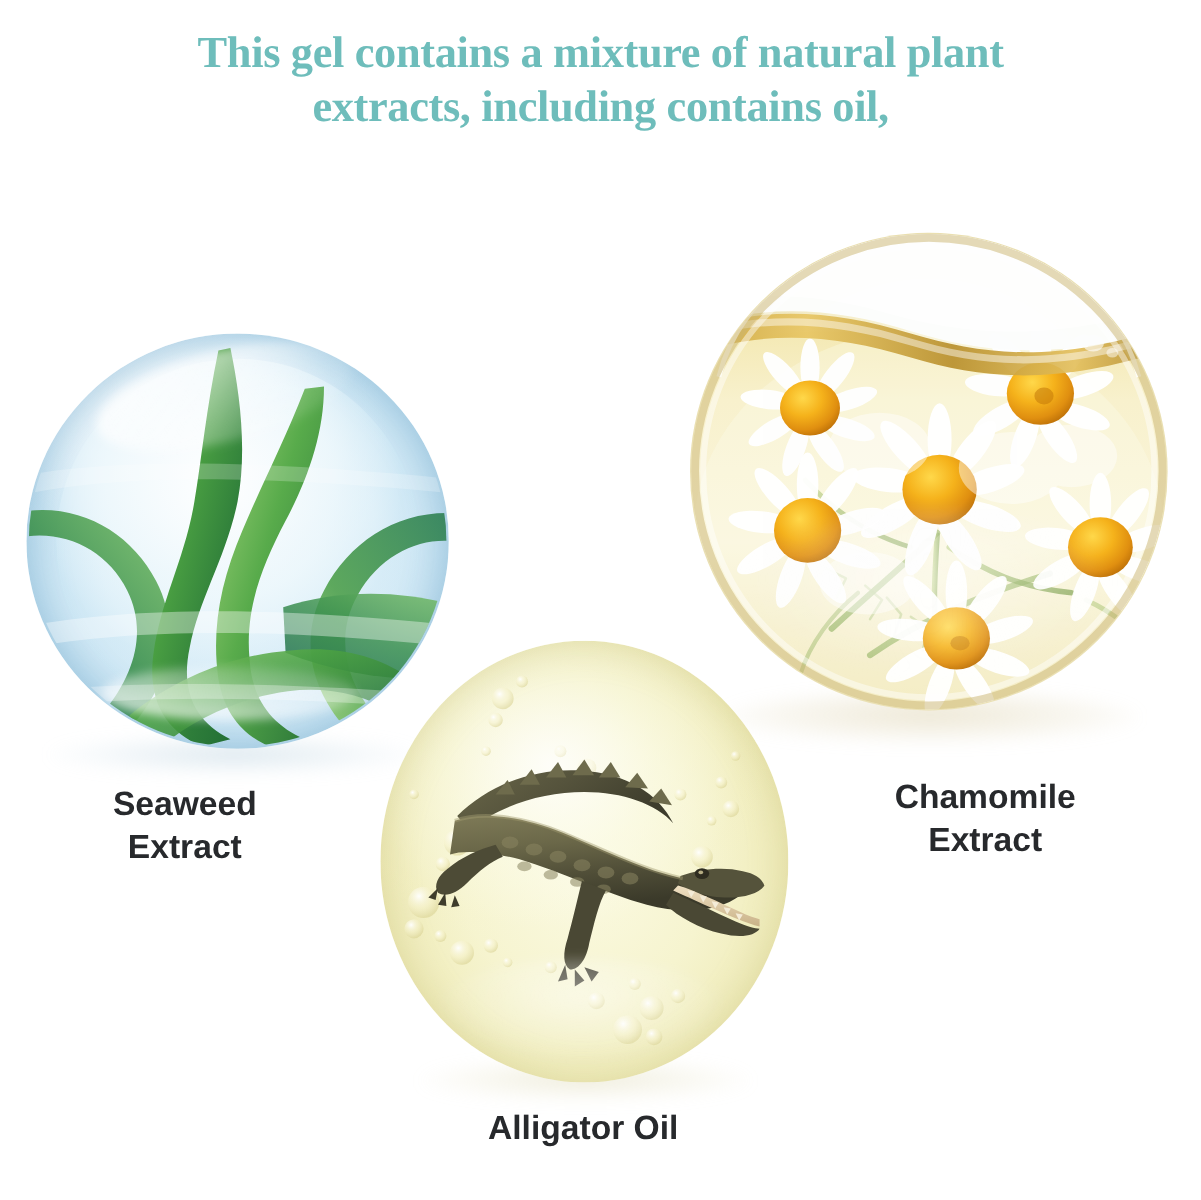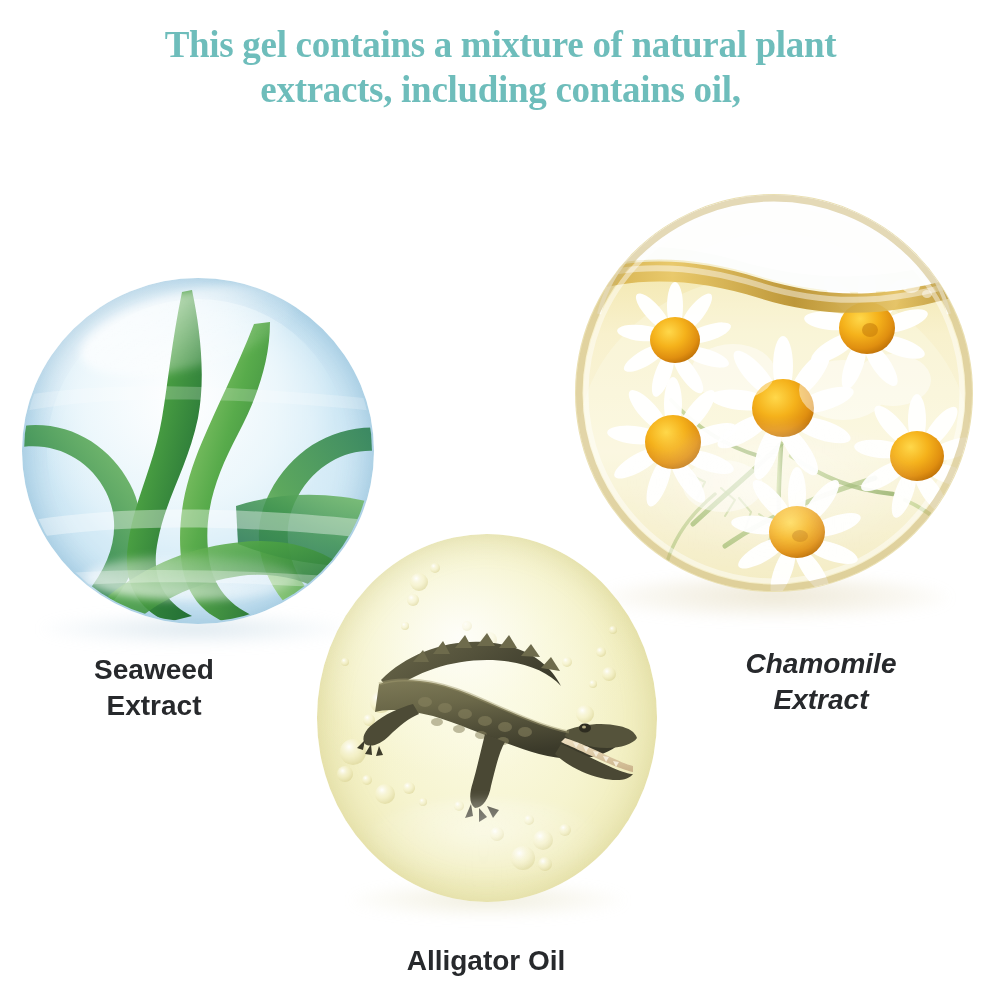--- a/index.html
+++ b/index.html
@@ -133,22 +133,22 @@
     position: absolute;
     color: #27292c;
     font-family: "Liberation Sans", sans-serif;
     font-weight: bold;
     font-size: 28px;
     line-height: 36px;
     text-align: center;
     white-space: nowrap;
   }
   #label-seaweed   { left: 20px;  top: 640px; width: 268px; margin-top: 12px; }
-  #label-chamomile { left: 680px; top: 646px; width: 282px; font-style: italic; }
-  #label-alligator { left: 346px; top: 922px; width: 280px; margin-top: 21px; }
+  #label-chamomile { left: 680px; top: 646px; width: 282px; }
+  #label-alligator { left: 346px; top: 922px; width: 280px; }
   .label .lbl-line { display: block; }
 </style>
 </head>
 <body>
 
 <div id="page">
 
   <div id="headline">
     <span class="hl-line">This gel contains a mixture of natural plant</span>
     <span class="hl-line">extracts, including contains oil,</span>

